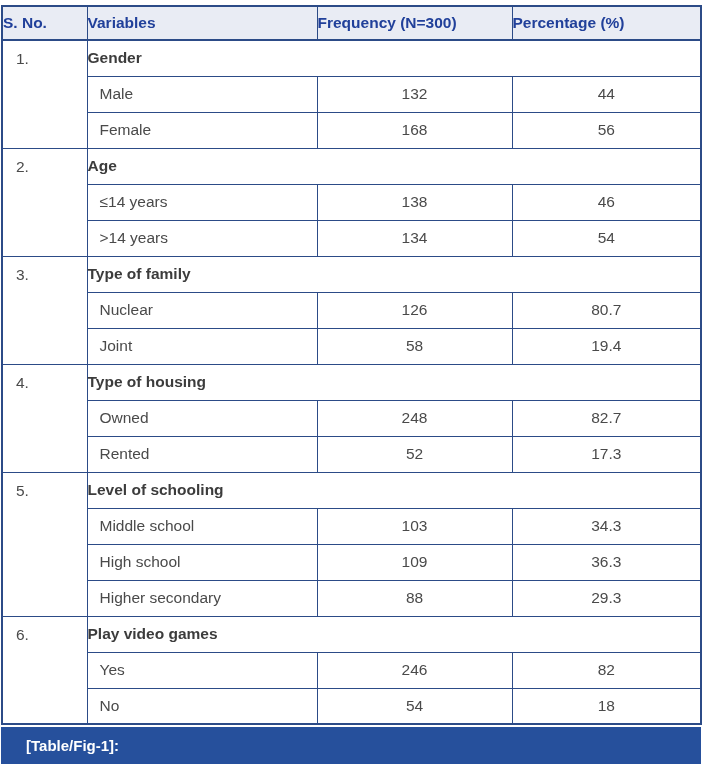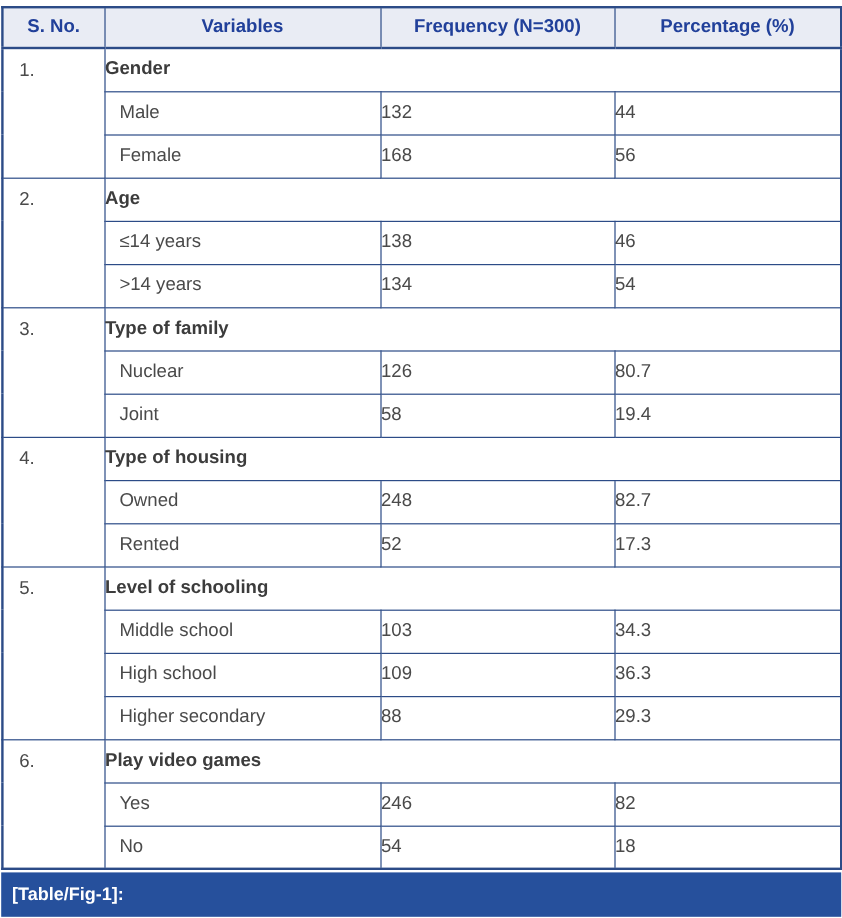--- a/index.html
+++ b/index.html
@@ -22,53 +22,53 @@
   col.c-freq { width: 195px; }
   col.c-pct { width: 189px; }
   th {
     background: #e9ecf4;
     color: #21409a;
     font-size: 15.5px;
     font-weight: bold;
     height: 34px;
     border: 1px solid #2c4b87;
     border-bottom: 2px solid #2c4b87;
-    text-align: center;
+    text-align: left;
     vertical-align: middle;
   }
   td {
     border: 1px solid #2c4b87;
     font-size: 15.5px;
     color: #4a4a4a;
     height: 36px;
     vertical-align: middle;
     background: #ffffff;
   }
   td.sno {
     vertical-align: top;
     padding: 9px 0 0 13px;
   }
   td.group-title {
     font-weight: bold;
     color: #3c3c3c;
   }
   td.var { padding-left: 12px; }
-  td.num { }
+  td.num { text-align: center; }
   .caption-bar {
     margin-top: 2px;
     width: 700px;
     height: 37px;
     background: #26509c;
     color: #ffffff;
     display: flex;
     align-items: center;
     padding-left: 9px;
     font-size: 15px;
   }
-  .caption-tag { font-weight: bold; margin-right: 6px; }
+  .caption-tag { font-weight: bold; margin-right: 6px; margin-left: 16px; }
 </style>
 </head>
 <body>
 
 <table>
   <colgroup>
     <col class="c-sno">
       <col class="c-var">
       <col class="c-freq">
       <col class="c-pct">

